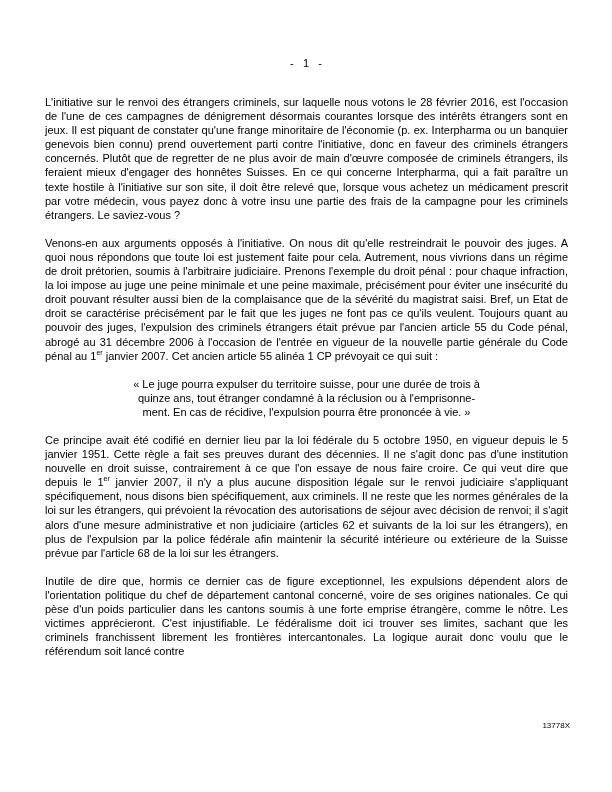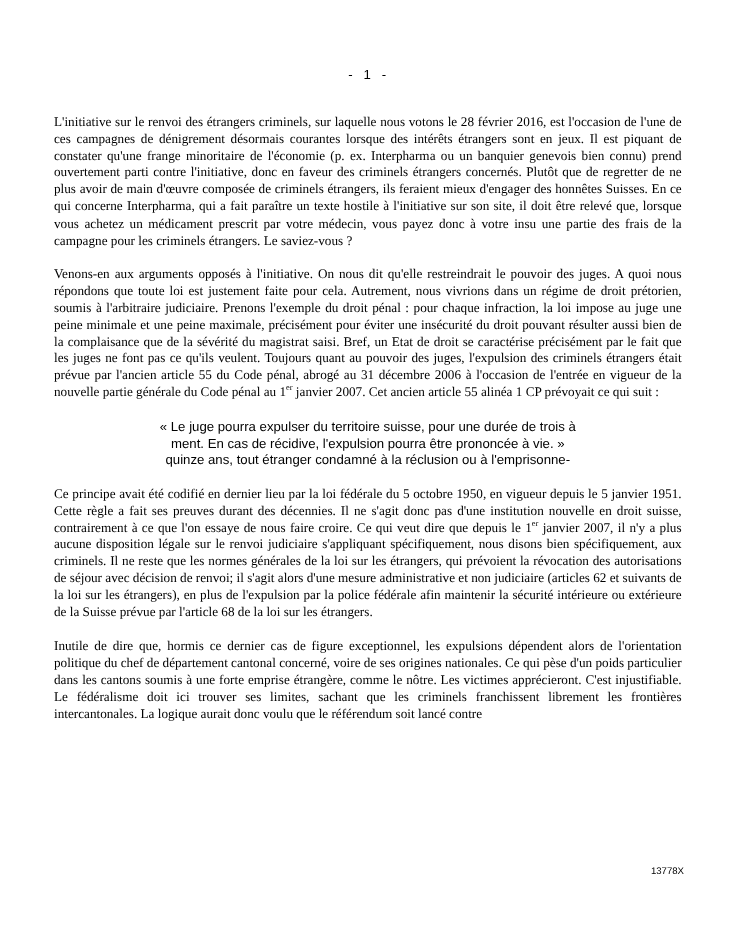--- a/index.html
+++ b/index.html
@@ -29,21 +29,20 @@
   }
   .content {
     position: absolute;
     top: 95px;
     left: 45px;
     width: 523px;
   }
   .para {
     margin: 0 0 14px 0;
     text-align: justify;
-    font-family: Liberation Serif, serif;
   }
   .quote {
     text-align: center;
     margin: 0 0 14px 0;
   }
   .quote-line {
     white-space: nowrap;
   }
   sup.ordinal {
     font-size: 7px;
@@ -67,22 +66,22 @@
   <div class="page-number">-   1   -</div>
 
   <div class="content">
 
     <p class="para">L'initiative sur le renvoi des étrangers criminels, sur laquelle nous votons le 28 février 2016, est l'occasion de l'une de ces campagnes de dénigrement désormais courantes lorsque des intérêts étrangers sont en jeux. Il est piquant de constater qu'une frange minoritaire de l'économie (p. ex. Interpharma ou un banquier genevois bien connu) prend ouvertement parti contre l'initiative, donc en faveur des criminels étrangers concernés. Plutôt que de regretter de ne plus avoir de main d'œuvre composée de criminels étrangers, ils feraient mieux d'engager des honnêtes Suisses. En ce qui concerne Interpharma, qui a fait paraître un texte hostile à l'initiative sur son site, il doit être relevé que, lorsque vous achetez un médicament prescrit par votre médecin, vous payez donc à votre insu une partie des frais de la campagne pour les criminels étrangers. Le saviez-vous ?</p>
 
     <p class="para"><span>Venons-en aux arguments opposés à l'initiative. On nous dit qu'elle restreindrait le pouvoir des juges. A quoi nous répondons que toute loi est justement faite pour cela. Autrement, nous vivrions dans un régime de droit prétorien, soumis à l'arbitraire judiciaire. Prenons l'exemple du droit pénal : pour chaque infraction, la loi impose au juge une peine minimale et une peine maximale, précisément pour éviter une insécurité du droit pouvant résulter aussi bien de la complaisance que de la sévérité du magistrat saisi. Bref, un Etat de droit se caractérise précisément par le fait que les juges ne font pas ce qu'ils veulent. Toujours quant au pouvoir des juges, l'expulsion des criminels étrangers était prévue par l'ancien article 55 du Code pénal, abrogé au 31 décembre 2006 à l'occasion de l'entrée en vigueur de la nouvelle partie générale du Code pénal au 1</span><sup class="ordinal">er</sup><span> janvier 2007. Cet ancien article 55 alinéa 1 CP prévoyait ce qui suit :</span></p>
 
     <div class="quote">
       <div class="quote-line">« Le juge pourra expulser du territoire suisse, pour une durée de trois à</div>
+      <div class="quote-line">quinze ans, tout étranger condamné à la réclusion ou à l'emprisonne-</div>
       <div class="quote-line">ment. En cas de récidive, l'expulsion pourra être prononcée à vie. »</div>
-      <div class="quote-line">quinze ans, tout étranger condamné à la réclusion ou à l'emprisonne-</div>
     </div>
 
     <p class="para"><span>Ce principe avait été codifié en dernier lieu par la loi fédérale du 5 octobre 1950, en vigueur depuis le 5 janvier 1951. Cette règle a fait ses preuves durant des décennies. Il ne s'agit donc pas d'une institution nouvelle en droit suisse, contrairement à ce que l'on essaye de nous faire croire. Ce qui veut dire que depuis le 1</span><sup class="ordinal">er</sup><span> janvier 2007, il n'y a plus aucune disposition légale sur le renvoi judiciaire s'appliquant spécifiquement, nous disons bien spécifiquement, aux criminels. Il ne reste que les normes générales de la loi sur les étrangers, qui prévoient la révocation des autorisations de séjour avec décision de renvoi; il s'agit alors d'une mesure administrative et non judiciaire (articles 62 et suivants de la loi sur les étrangers), en plus de l'expulsion par la police fédérale afin maintenir la sécurité intérieure ou extérieure de la Suisse prévue par l'article 68 de la loi sur les étrangers.</span></p>
 
     <p class="para">Inutile de dire que, hormis ce dernier cas de figure exceptionnel, les expulsions dépendent alors de l'orientation politique du chef de département cantonal concerné, voire de ses origines nationales. Ce qui pèse d'un poids particulier dans les cantons soumis à une forte emprise étrangère, comme le nôtre. Les victimes apprécieront. C'est injustifiable. Le fédéralisme doit ici trouver ses limites, sachant que les criminels franchissent librement les frontières intercantonales. La logique aurait donc voulu que le référendum soit lancé contre</p>
 
   </div>
 
   <div class="footer-code">13778X</div>
 

